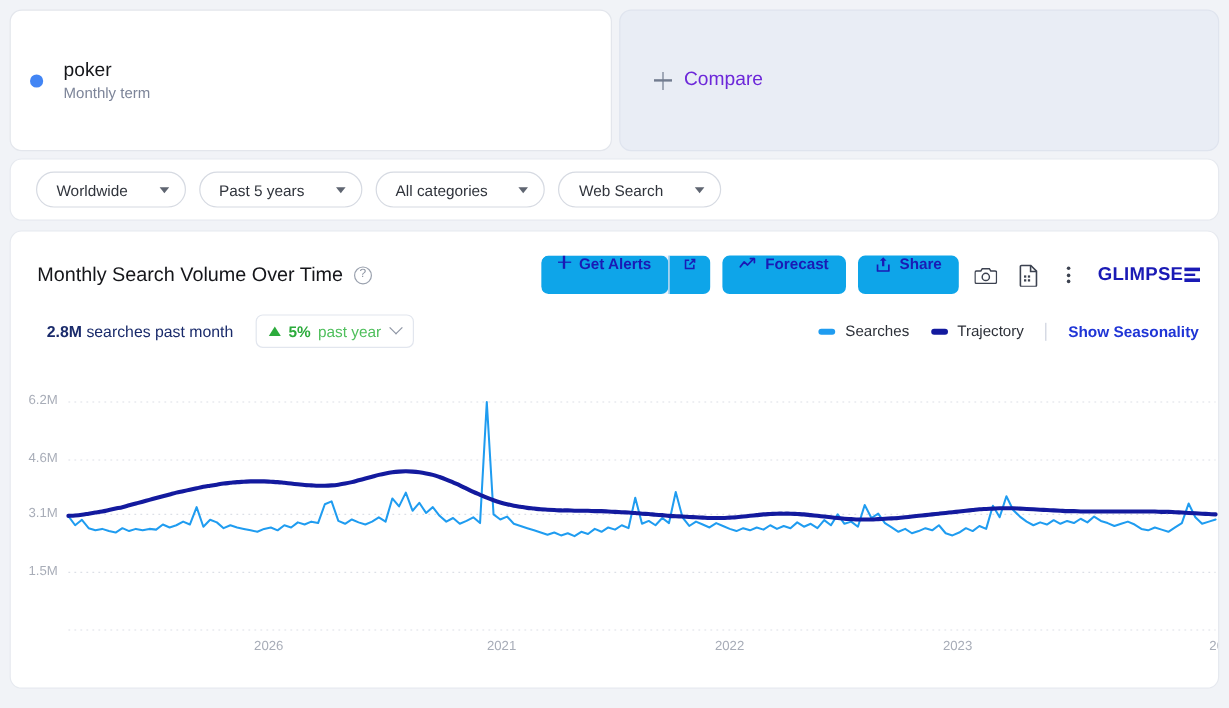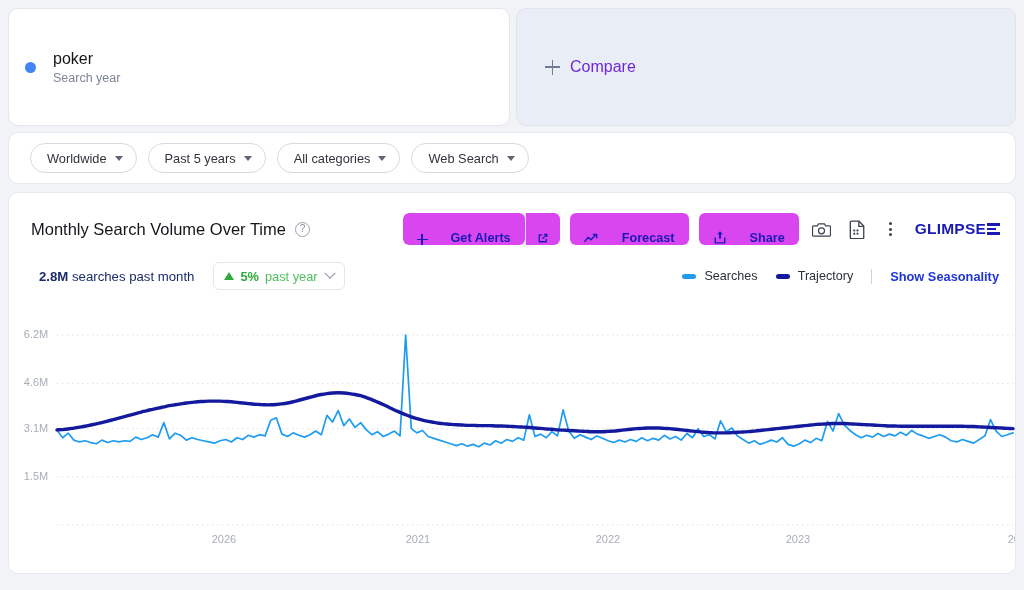--- a/index.html
+++ b/index.html
@@ -51,21 +51,21 @@
 
   
   .filter-card {
     margin-top: 6px; height: 52px;
     background: #ffffff; border: 1px solid #e6e9ef; border-radius: 10px;
     display: flex; align-items: center; gap: 11px; padding-left: 21px;
   }
   .chip {
     height: 30px; border: 1px solid #d6dae2; border-radius: 16px;
     background: #fff; display: inline-flex; align-items: center;
-    padding: 0 13px 0 16px; gap: 8px; cursor: pointer;
+    padding: 0 13px 0 16px; gap: 26px; cursor: pointer;
   }
   .chip-label { font-size: 12.8px; color: #30343c; white-space: nowrap; }
   .caret {
     width: 0; height: 0;
     border-left: 4.5px solid transparent;
     border-right: 4.5px solid transparent;
     border-top: 5.5px solid #5f6571;
   }
 
   
@@ -85,22 +85,22 @@
     justify-content: center; font-size: 10px; color: #8c93a1; cursor: pointer;
     line-height: 1;
   }
   .head-tools { margin-left: auto; display: flex; align-items: center; gap: 10px; }
 
   .btn-group {
     display: inline-flex; align-items: stretch; height: 32px;
     background: #f2f4fb; border-radius: 6px; overflow: hidden;
   }
   .btn {
-    display: inline-flex; align-items: flex-end; gap: 23px;
-    padding: 0 14px; background: #d946ef; border: none; cursor: pointer;
+    display: inline-flex; align-items: flex-start; gap: 7px;
+    padding: 0 14px; background: #0ea5e9; border: none; cursor: pointer;
     font-size: 12.7px; font-weight: bold; color: #1a1ab5;
     font-family: "Liberation Sans", sans-serif; height: 32px;
     border-radius: 6px; white-space: nowrap;
   }
   .btn-split { border-left: 1px solid #e0e4f2; padding: 0 10px; border-radius: 0; }
   .plus-sm { width: 11px; height: 11px; position: relative; display:inline-block; }
   .plus-sm::before, .plus-sm::after { content:""; position:absolute; background:#1a1ab5; }
   .plus-sm::before { left:0; top:4.7px; width:11px; height:1.8px; }
   .plus-sm::after { top:0; left:4.6px; height:11px; width:1.8px; }
 
@@ -156,21 +156,21 @@
 </head>
 <body>
 
 <div class="page">
 
   <div class="term-row">
     <div class="term-card">
       <span class="dot"></span>
       <div class="term-text">
         <div class="term-name">poker</div>
-        <div class="term-sub">Search year</div>
+        <div class="term-sub">Monthly term</div>
       </div>
     </div>
     <div class="compare-card">
       <div class="compare-inner">
         <span class="plus-big"></span>
         <span class="compare-label">Compare</span>
       </div>
     </div>
   </div>
 

